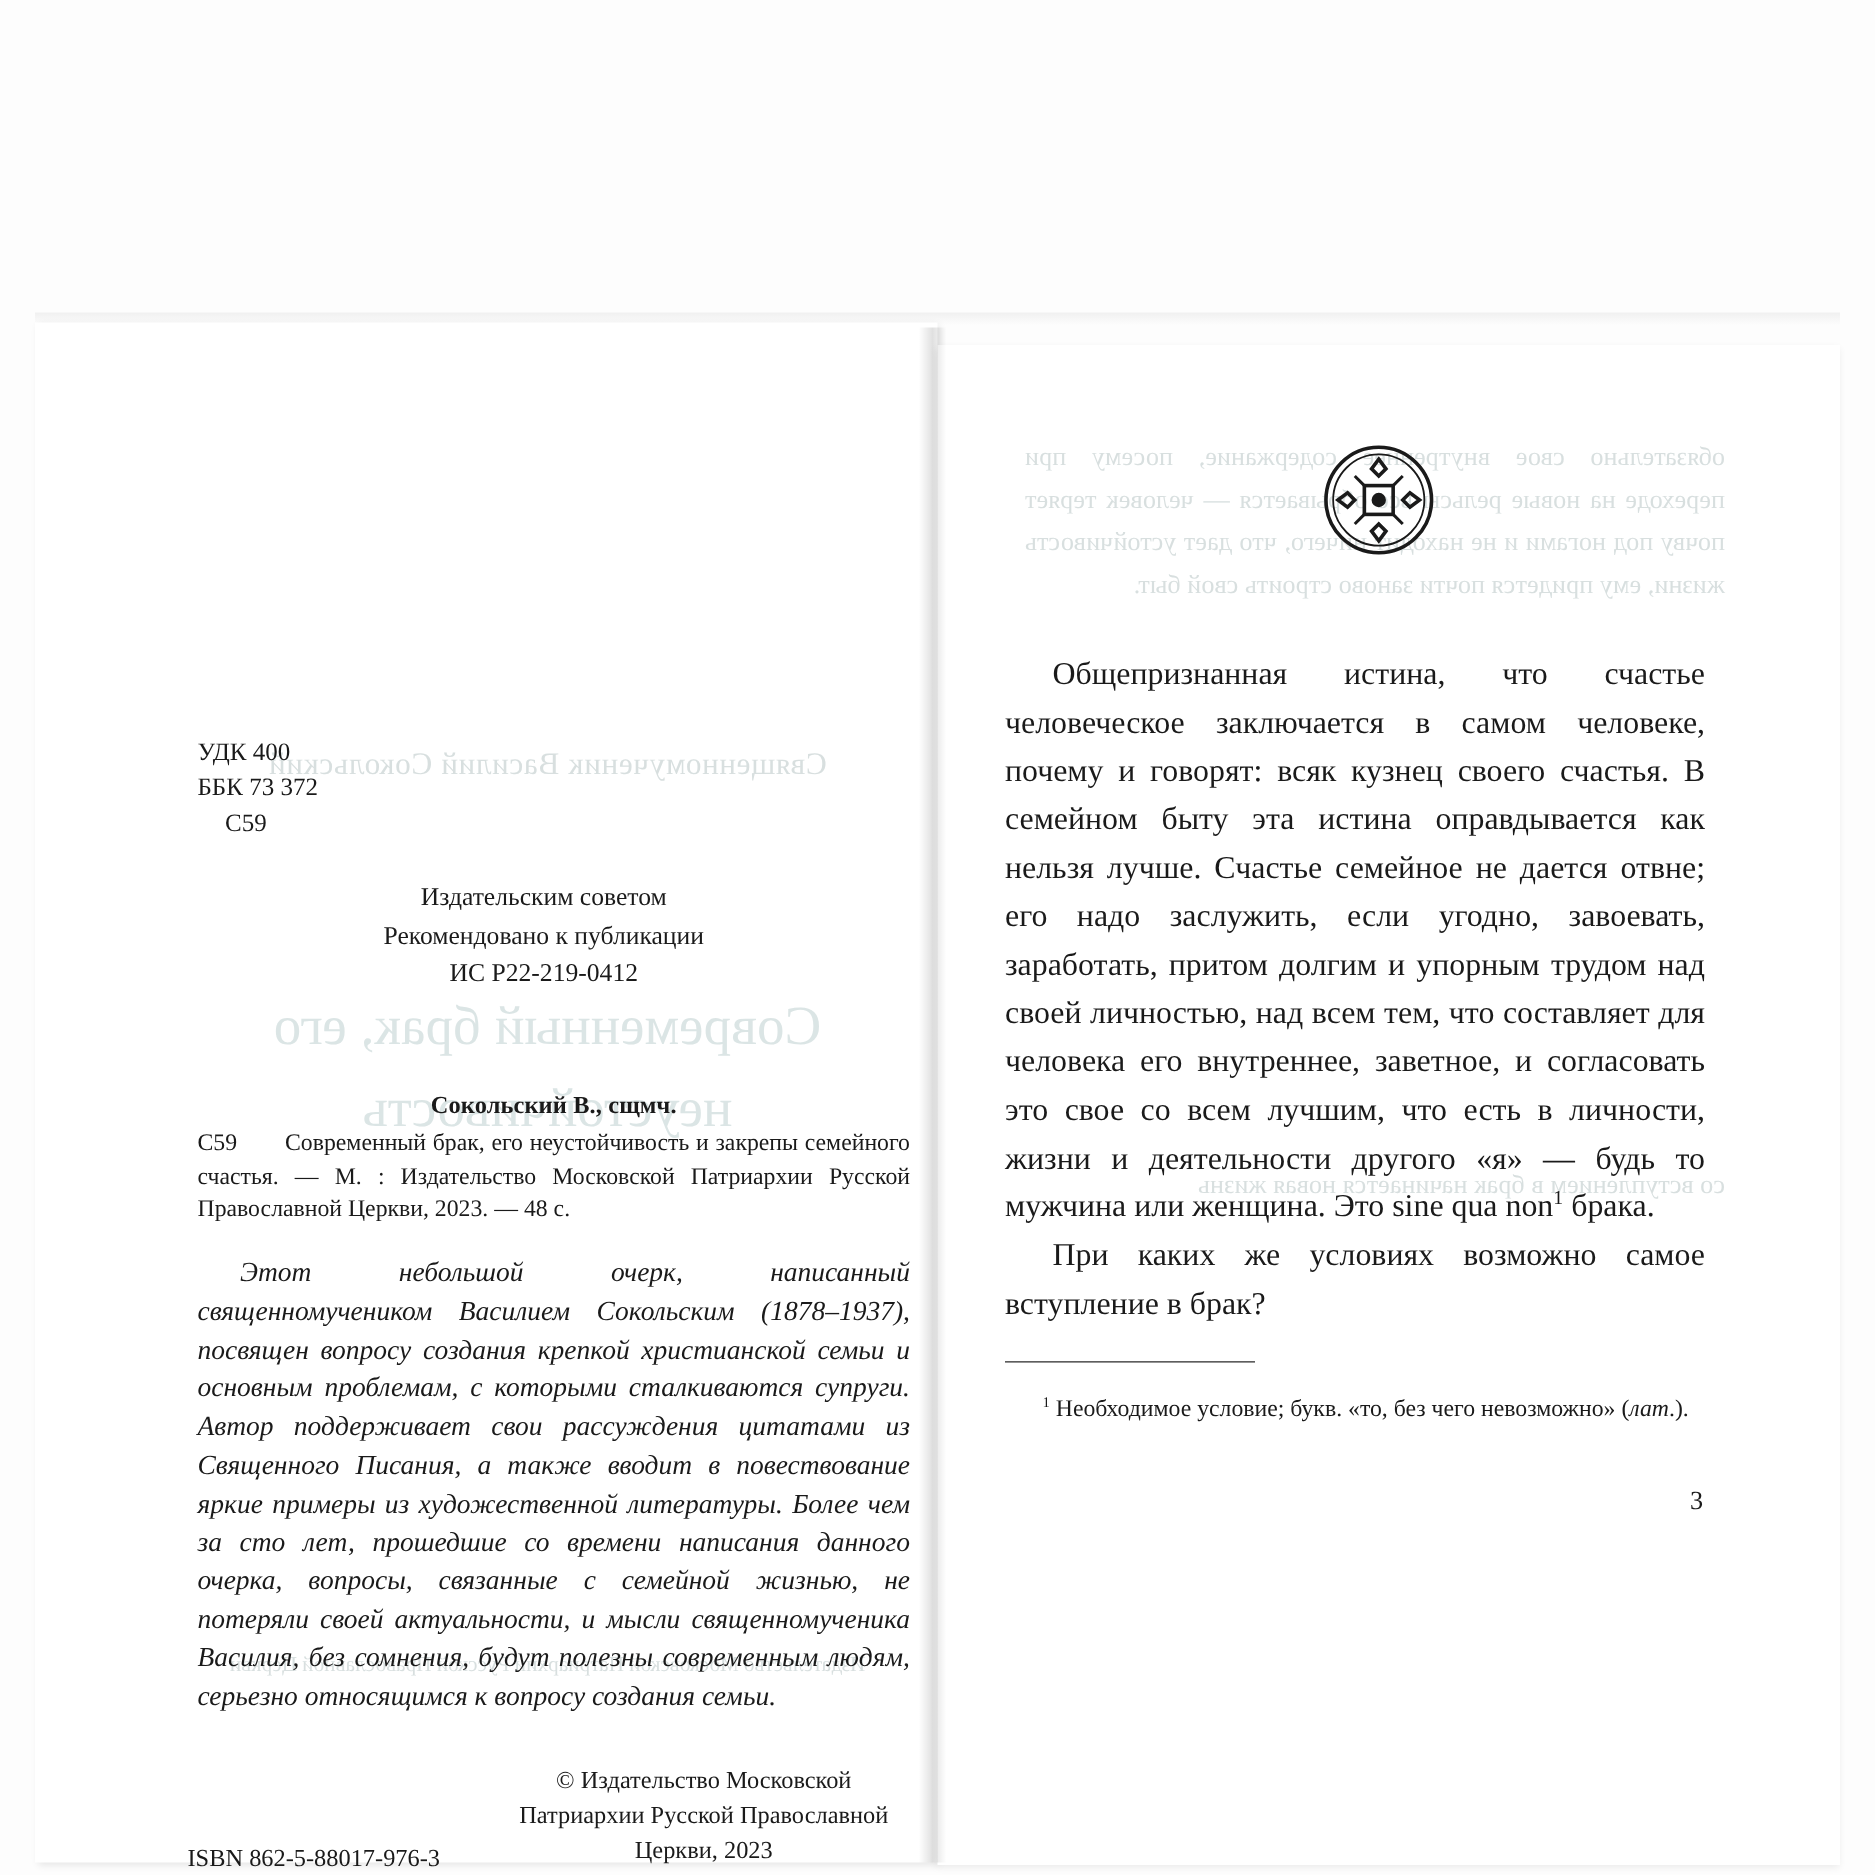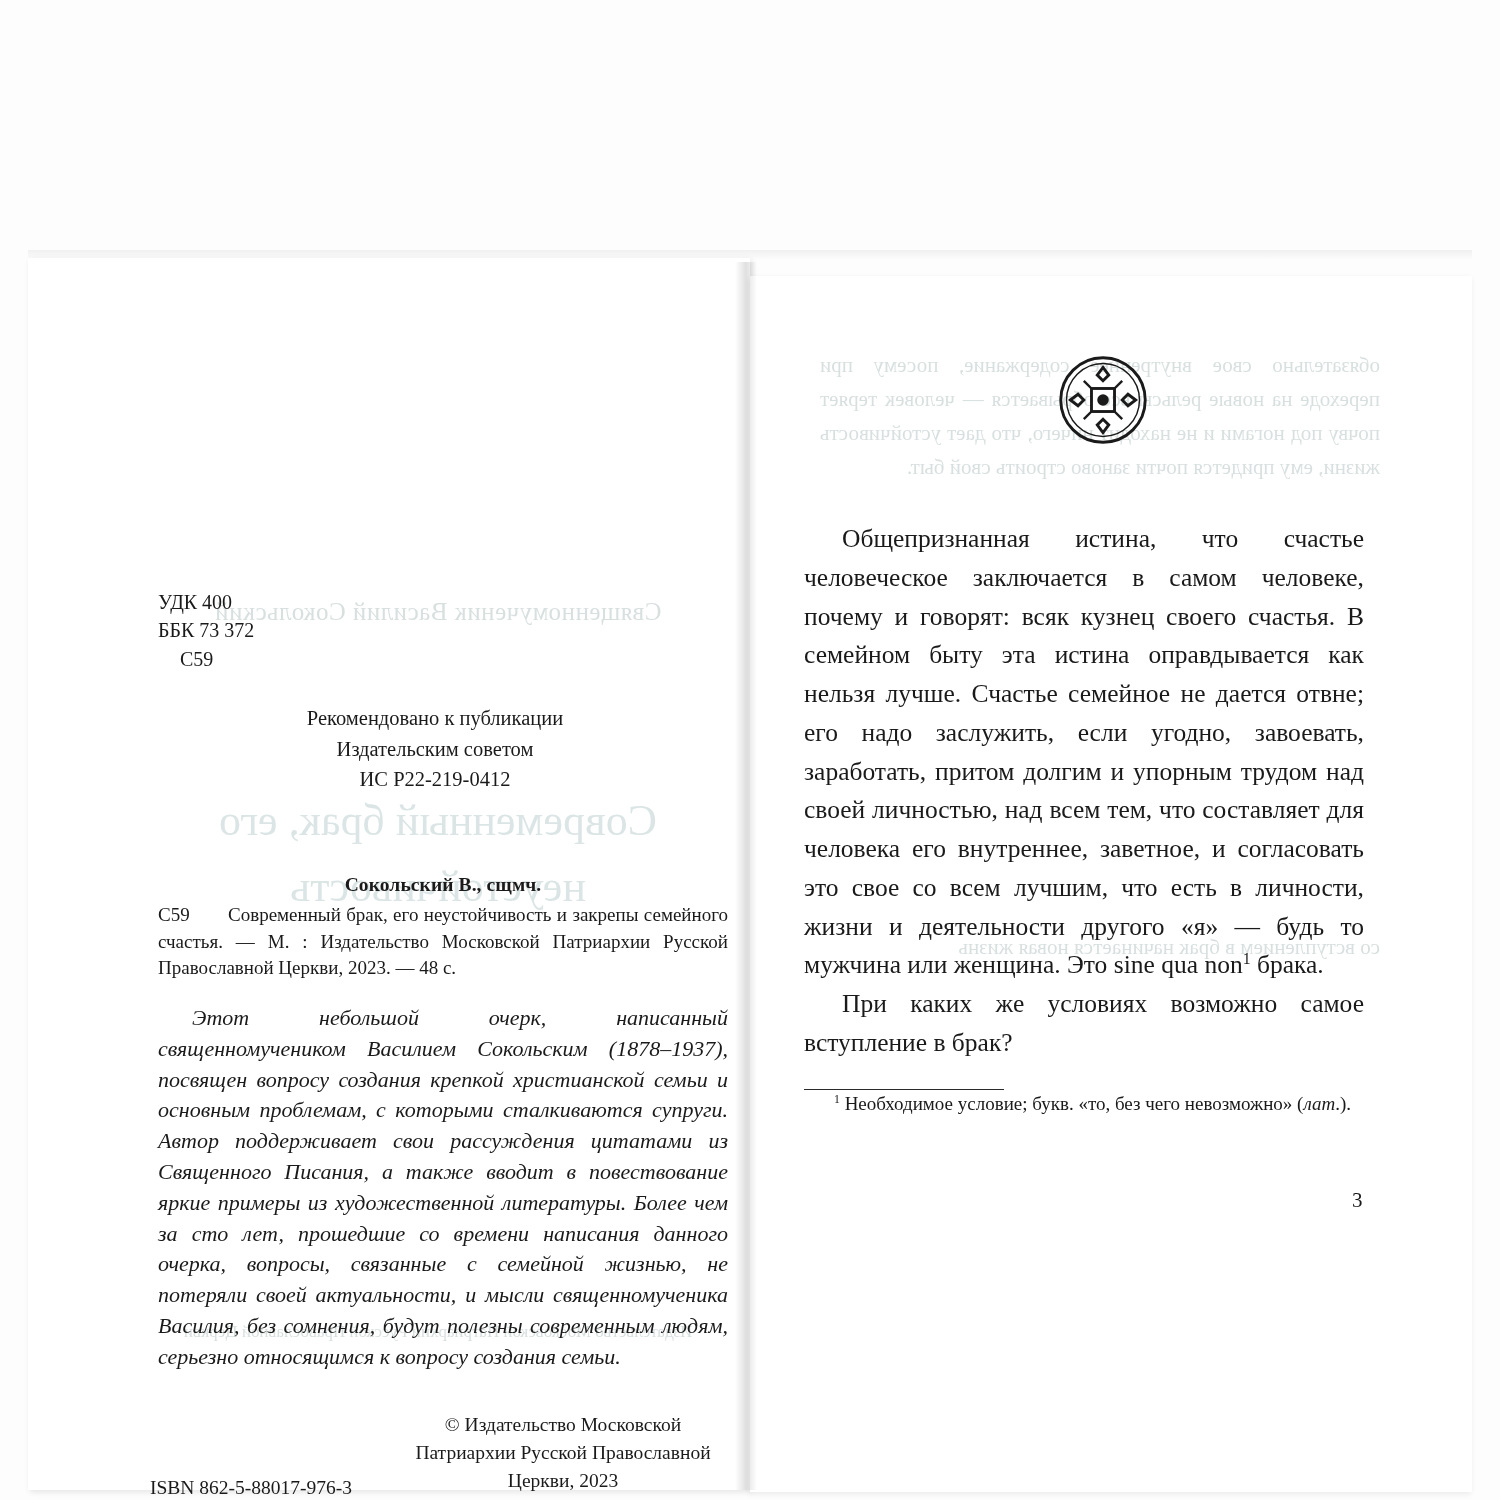--- a/index.html
+++ b/index.html
@@ -214,21 +214,21 @@
   }
   .body-par + .body-par { margin-top: 0px; }
 
   .fn-rule {
     margin-top: 26px;
     width: 200px;
     height: 1px;
     background: #2a2a2a;
   }
   .footnote {
-    margin-top: 0;
+    margin-top: 24px;
     font-size: 19px;
     line-height: 1.45;
     text-align: justify;
     text-indent: 30px;
   }
   .footnote i { font-style: italic; }
   sup { font-size: 0.62em; vertical-align: super; line-height: 0; }
 
   .folio {
     position: absolute;
@@ -252,22 +252,22 @@
 
     <div class="lp-content">
 
       <div class="classif">
         <div class="udk">УДК 400</div>
         <div class="bbk">ББК 73 372</div>
         <div class="c59">С59</div>
       </div>
 
       <div class="recommend">
+        <div>Издательским советом</div>
         <div>Рекомендовано к публикации</div>
-        <div>Издательским советом</div>
         <div>ИС Р22-219-0412</div>
       </div>
 
       <div class="author-line">Сокольский В., сщмч.</div>
 
       <div class="cip"><span class="code">С59</span><span>Современный брак, его неустойчивость и закрепы семейного счастья. — М. : Издательство Московской Патриархии Русской Православной Церкви, 2023. — 48 с.</span></div>
 
       <div class="annot">Этот небольшой очерк, написанный священномучеником Василием Сокольским (1878–1937), посвящен вопросу создания крепкой христианской семьи и основным проблемам, с которыми сталкиваются супруги. Автор поддерживает свои рассуждения цитатами из Священного Писания, а также вводит в повествование яркие примеры из художественной литературы. Более чем за сто лет, прошедшие со времени написания данного очерка, вопросы, связанные с семейной жизнью, не потеряли своей актуальности, и мысли священномученика Василия, без сомнения, будут полезны современным людям, серьезно относящимся к вопросу создания семьи.</div>
 
 

